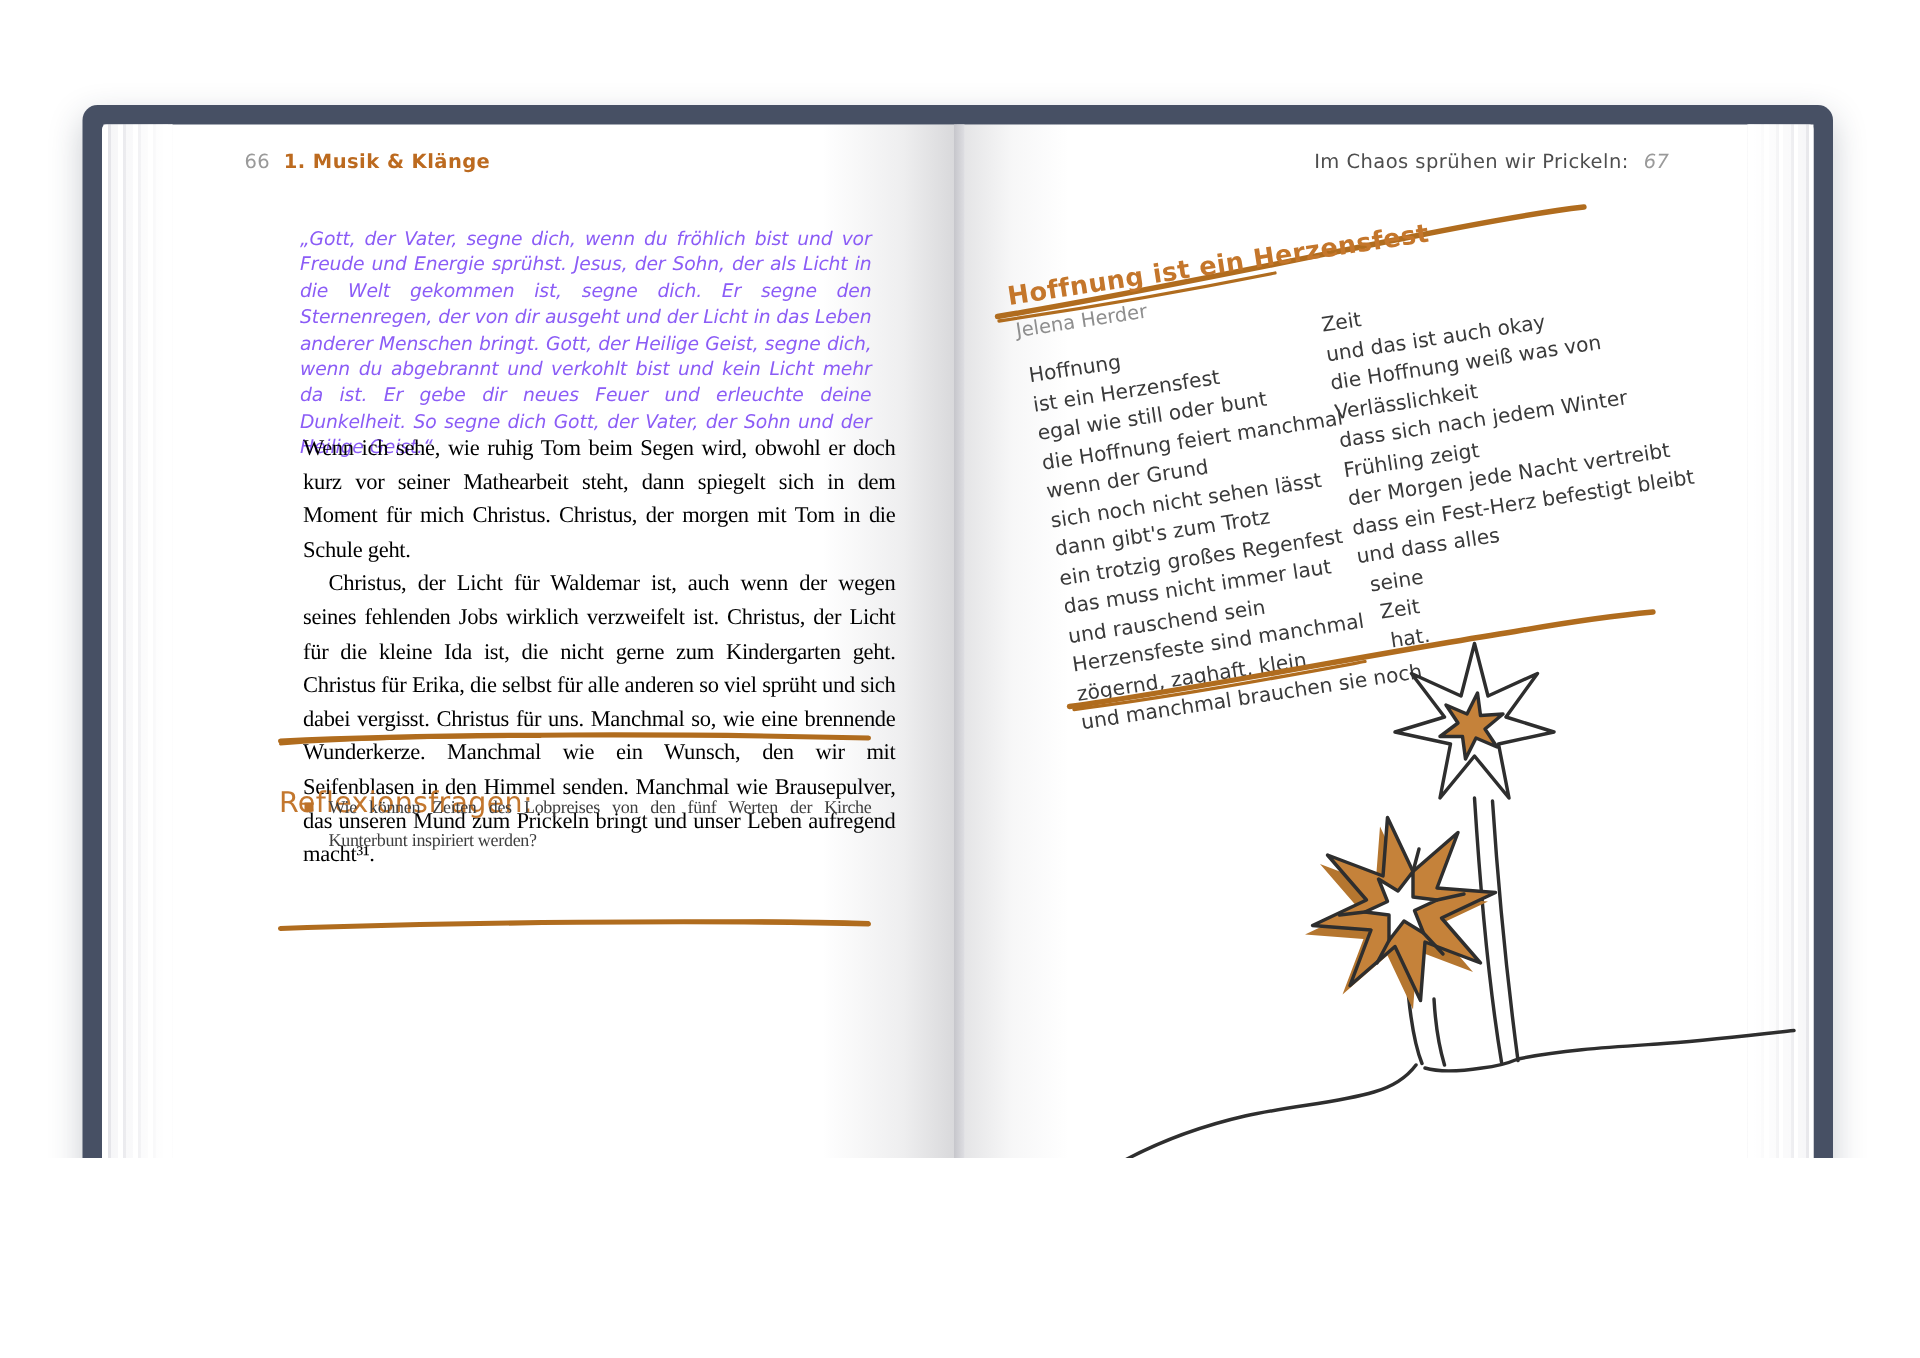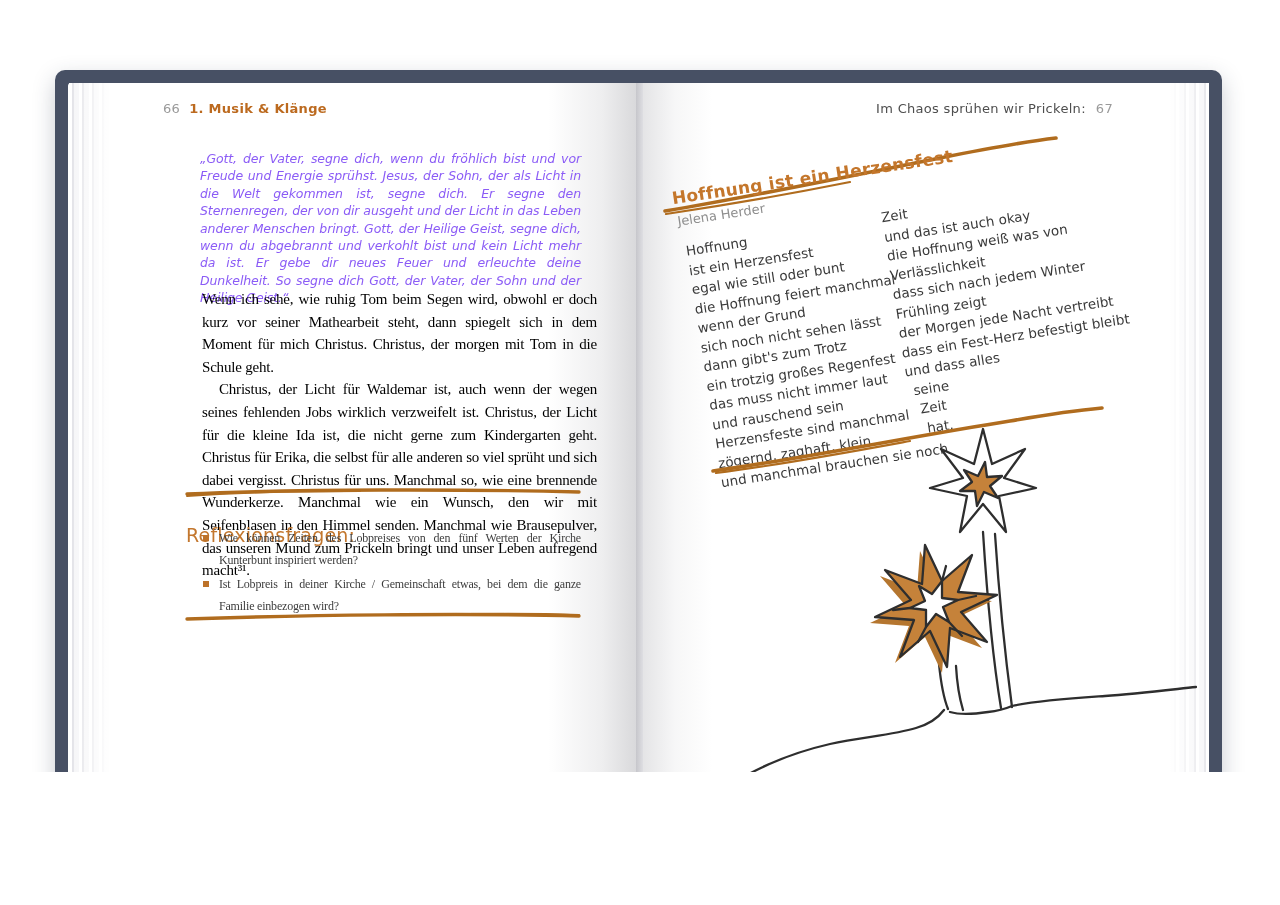--- a/index.html
+++ b/index.html
@@ -19,21 +19,21 @@
   .gutter-mid{position:absolute;left:636px;top:83px;width:7px;height:742px;
      background:linear-gradient(to right,#c6c6cb,#dedee2);}
   .gutter-right{position:absolute;left:643px;top:83px;width:70px;height:742px;
      background:linear-gradient(to right, rgba(90,90,100,.16) 0%, rgba(90,90,100,.05) 45%, rgba(90,90,100,0) 100%);}
 
   .running-head{position:absolute;top:101px;font-size:13px;letter-spacing:.3px;white-space:nowrap;}
   .running-head .pagenum{color:#9a9a9a;}
   .head-left{left:163px;}
   .head-left .chapter{color:#bc6a1f;font-weight:bold;margin-left:9px;}
   .head-right{right:167px;text-align:right;color:#4e4e4e;}
-  .head-right .pagenum{margin-left:10px;}
+  .head-right .pagenum{margin-left:10px;font-style:italic;}
 
   .quote-block{position:absolute;left:200px;top:150px;width:381px;
      font-style:italic;font-size:12.5px;line-height:17.4px;color:#8b5cf6;
      text-align:justify;letter-spacing:-.1px;}
   .body-block{position:absolute;left:202px;top:288px;width:395px;
      font-family:"Liberation Serif",serif;font-size:15px;line-height:22.6px;
      color:#000000;text-align:justify;letter-spacing:-.2px;}
   .body-block p{margin:0;}
   .body-block p + p{text-indent:17px;}
 
@@ -98,24 +98,20 @@
     <path d="M 187 496 C 240 492, 310 491, 360 491" stroke-width="2"></path>
   </svg>
 
   <div class="reflect-heading">Reflexionsfragen:</div>
 
   <div class="question-list">
     <div class="question">
       <span class="q-bullet"></span>
       <span class="q-text">Wie können Zeiten des Lobpreises von den fünf Werten der Kirche Kunterbunt inspiriert werden?</span>
     </div>
-    <div class="question">
-      <span class="q-bullet"></span>
-      <span class="q-text">Ist Lobpreis in deiner Kirche / Gemeinschaft etwas, bei dem die ganze Familie einbezogen wird?</span>
-    </div>
   </div>
 
   <svg class="stroke-svg" style="left:180px;top:610px;width:410px;height:16px" viewBox="180 610 410 16">
     <path d="M 187 619 C 300 615, 470 613, 579 616" stroke-width="3.4"></path>
     <path d="M 420 615 C 480 613.5, 540 613.5, 579 615" stroke-width="2"></path>
   </svg>
 
   <svg class="stroke-svg" style="left:655px;top:130px;width:410px;height:95px" viewBox="655 130 410 95">
     <path d="M 665 211 C 750 197, 850 176, 940 158 C 990 148, 1030 141, 1056 138" stroke-width="3.6"></path>
     <path d="M 666 214 C 720 206, 790 194, 850 182" stroke-width="2.2"></path>

